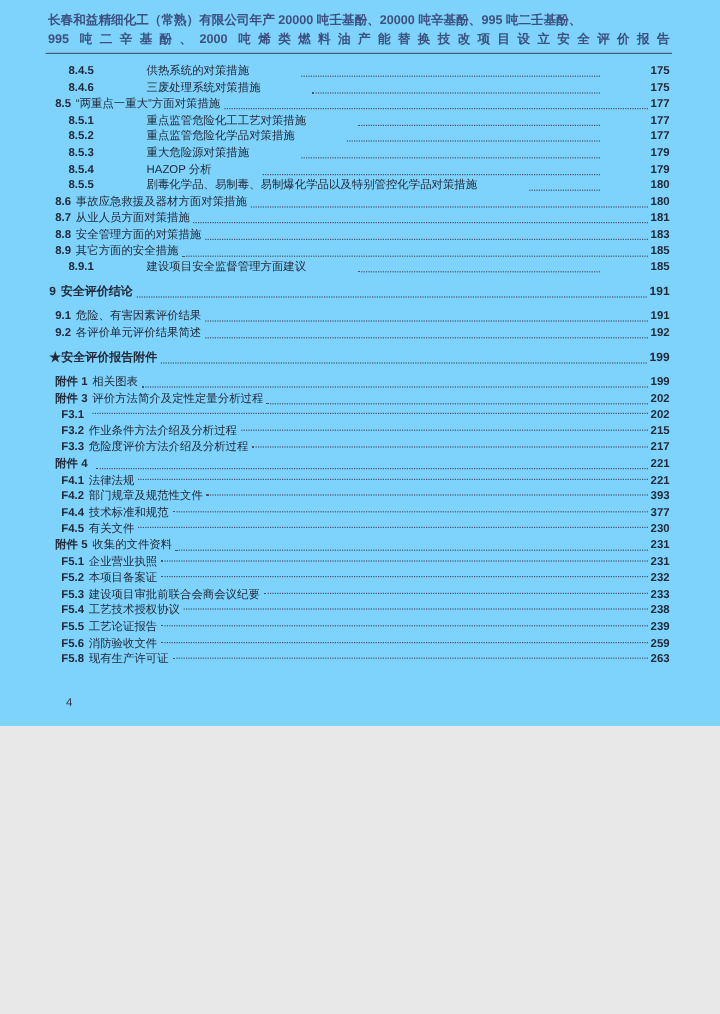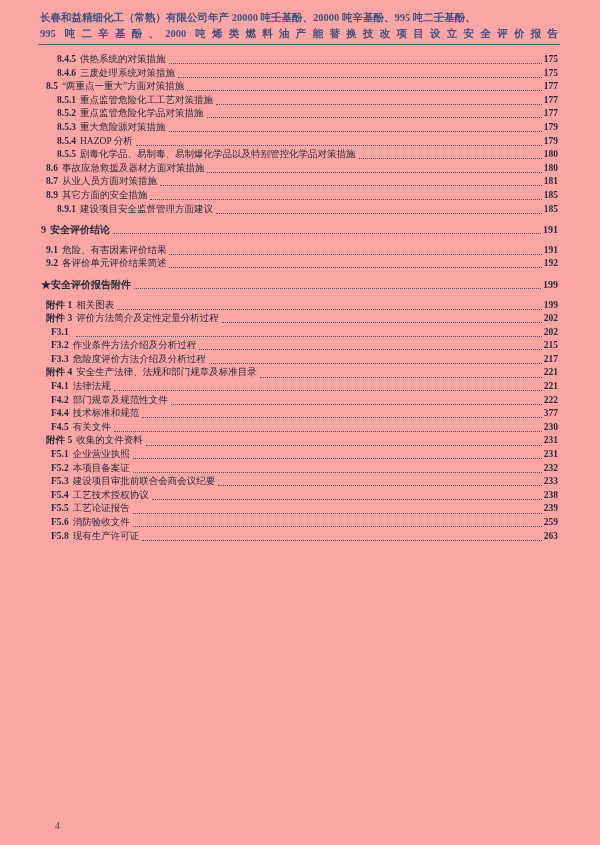--- a/index.html
+++ b/index.html
@@ -1,20 +1,20 @@
 <!DOCTYPE html>
 <html style="--header-color: #3d5180; --body-color: #232b3a; --rule-color: #4d5a74;"><head>
 <meta charset="utf-8">
 <style>
   html,body{margin:0;padding:0;background:#e8e8e8;}
   .page{
     position:relative;
-    width:600px;height:845px;
-    background:#fca5a5;
-    font-family:Liberation Serif, serif;
+    width:600px;height:605px;
+    background:#7dd3fc;
+    font-family:Liberation Sans, sans-serif;
     color:var(--body-color,#232b3a);
     overflow:hidden;
     box-sizing:border-box;
   }
   .content{position:absolute;left:40px;top:10px;width:518px;}
   .hdr{
     color:var(--header-color,#3d5180);
     font-weight:bold;
     font-size:10.5px;
     line-height:15.5px;
@@ -40,22 +40,22 @@
   .toc-row .dots{
     flex:1 1 10px;
     min-width:8px;
     margin:0 2px 2.5px 3px;
     border-bottom:1.5px dotted #4a5166;
   }
   .toc-row .pg{font-weight:bold;flex:0 0 auto;}
   .toc-row.chapter{font-weight:bold;font-size:10px;margin:7px 0;}
   .lvl1{padding-left:1px;}
   .lvl2{padding-left:6px;}
-  .lvl3{padding-left:11px;}
-  .lvl4{padding-left:17px;}
+  .lvl3{padding-left:11px;align-items:center;}
+  .lvl4{padding-left:17px;gap:40px;}
   .footer-pg{
     position:absolute;
     left:55px;bottom:14px;
     font-size:9.5px;
     color:#333a48;
   }
 </style>
 </head>
 <body>
 
@@ -123,20 +123,26 @@
     <span class="dots"></span>
     <span class="pg">180</span>
   </div>
         <div class="toc-row lvl2">
     <span class="num">8.7</span>
     <span class="title">从业人员方面对策措施</span>
     <span class="dots"></span>
     <span class="pg">181</span>
   </div>
         <div class="toc-row lvl2">
+    <span class="num">8.8</span>
+    <span class="title">安全管理方面的对策措施</span>
+    <span class="dots"></span>
+    <span class="pg">183</span>
+  </div>
+        <div class="toc-row lvl2">
     <span class="num">8.9</span>
     <span class="title">其它方面的安全措施</span>
     <span class="dots"></span>
     <span class="pg">185</span>
   </div>
         <div class="toc-row lvl4">
     <span class="num">8.9.1</span>
     <span class="title">建设项目安全监督管理方面建议</span>
     <span class="dots"></span>
     <span class="pg">185</span>
@@ -189,35 +195,34 @@
     <span class="pg">215</span>
   </div>
         <div class="toc-row lvl3">
     <span class="num">F3.3</span>
     <span class="title">危险度评价方法介绍及分析过程</span>
     <span class="dots"></span>
     <span class="pg">217</span>
   </div>
         <div class="toc-row lvl2">
     <span class="num">附件 4</span>
-    <span class="title">安全生产法律、法规和部门规章及标准目录</span>
     <span class="dots"></span>
     <span class="pg">221</span>
   </div>
         <div class="toc-row lvl3">
     <span class="num">F4.1</span>
     <span class="title">法律法规</span>
     <span class="dots"></span>
     <span class="pg">221</span>
   </div>
         <div class="toc-row lvl3">
     <span class="num">F4.2</span>
     <span class="title">部门规章及规范性文件</span>
     <span class="dots"></span>
-    <span class="pg">222</span>
+    <span class="pg">393</span>
   </div>
         <div class="toc-row lvl3">
     <span class="num">F4.4</span>
     <span class="title">技术标准和规范</span>
     <span class="dots"></span>
     <span class="pg">377</span>
   </div>
         <div class="toc-row lvl3">
     <span class="num">F4.5</span>
     <span class="title">有关文件</span>

